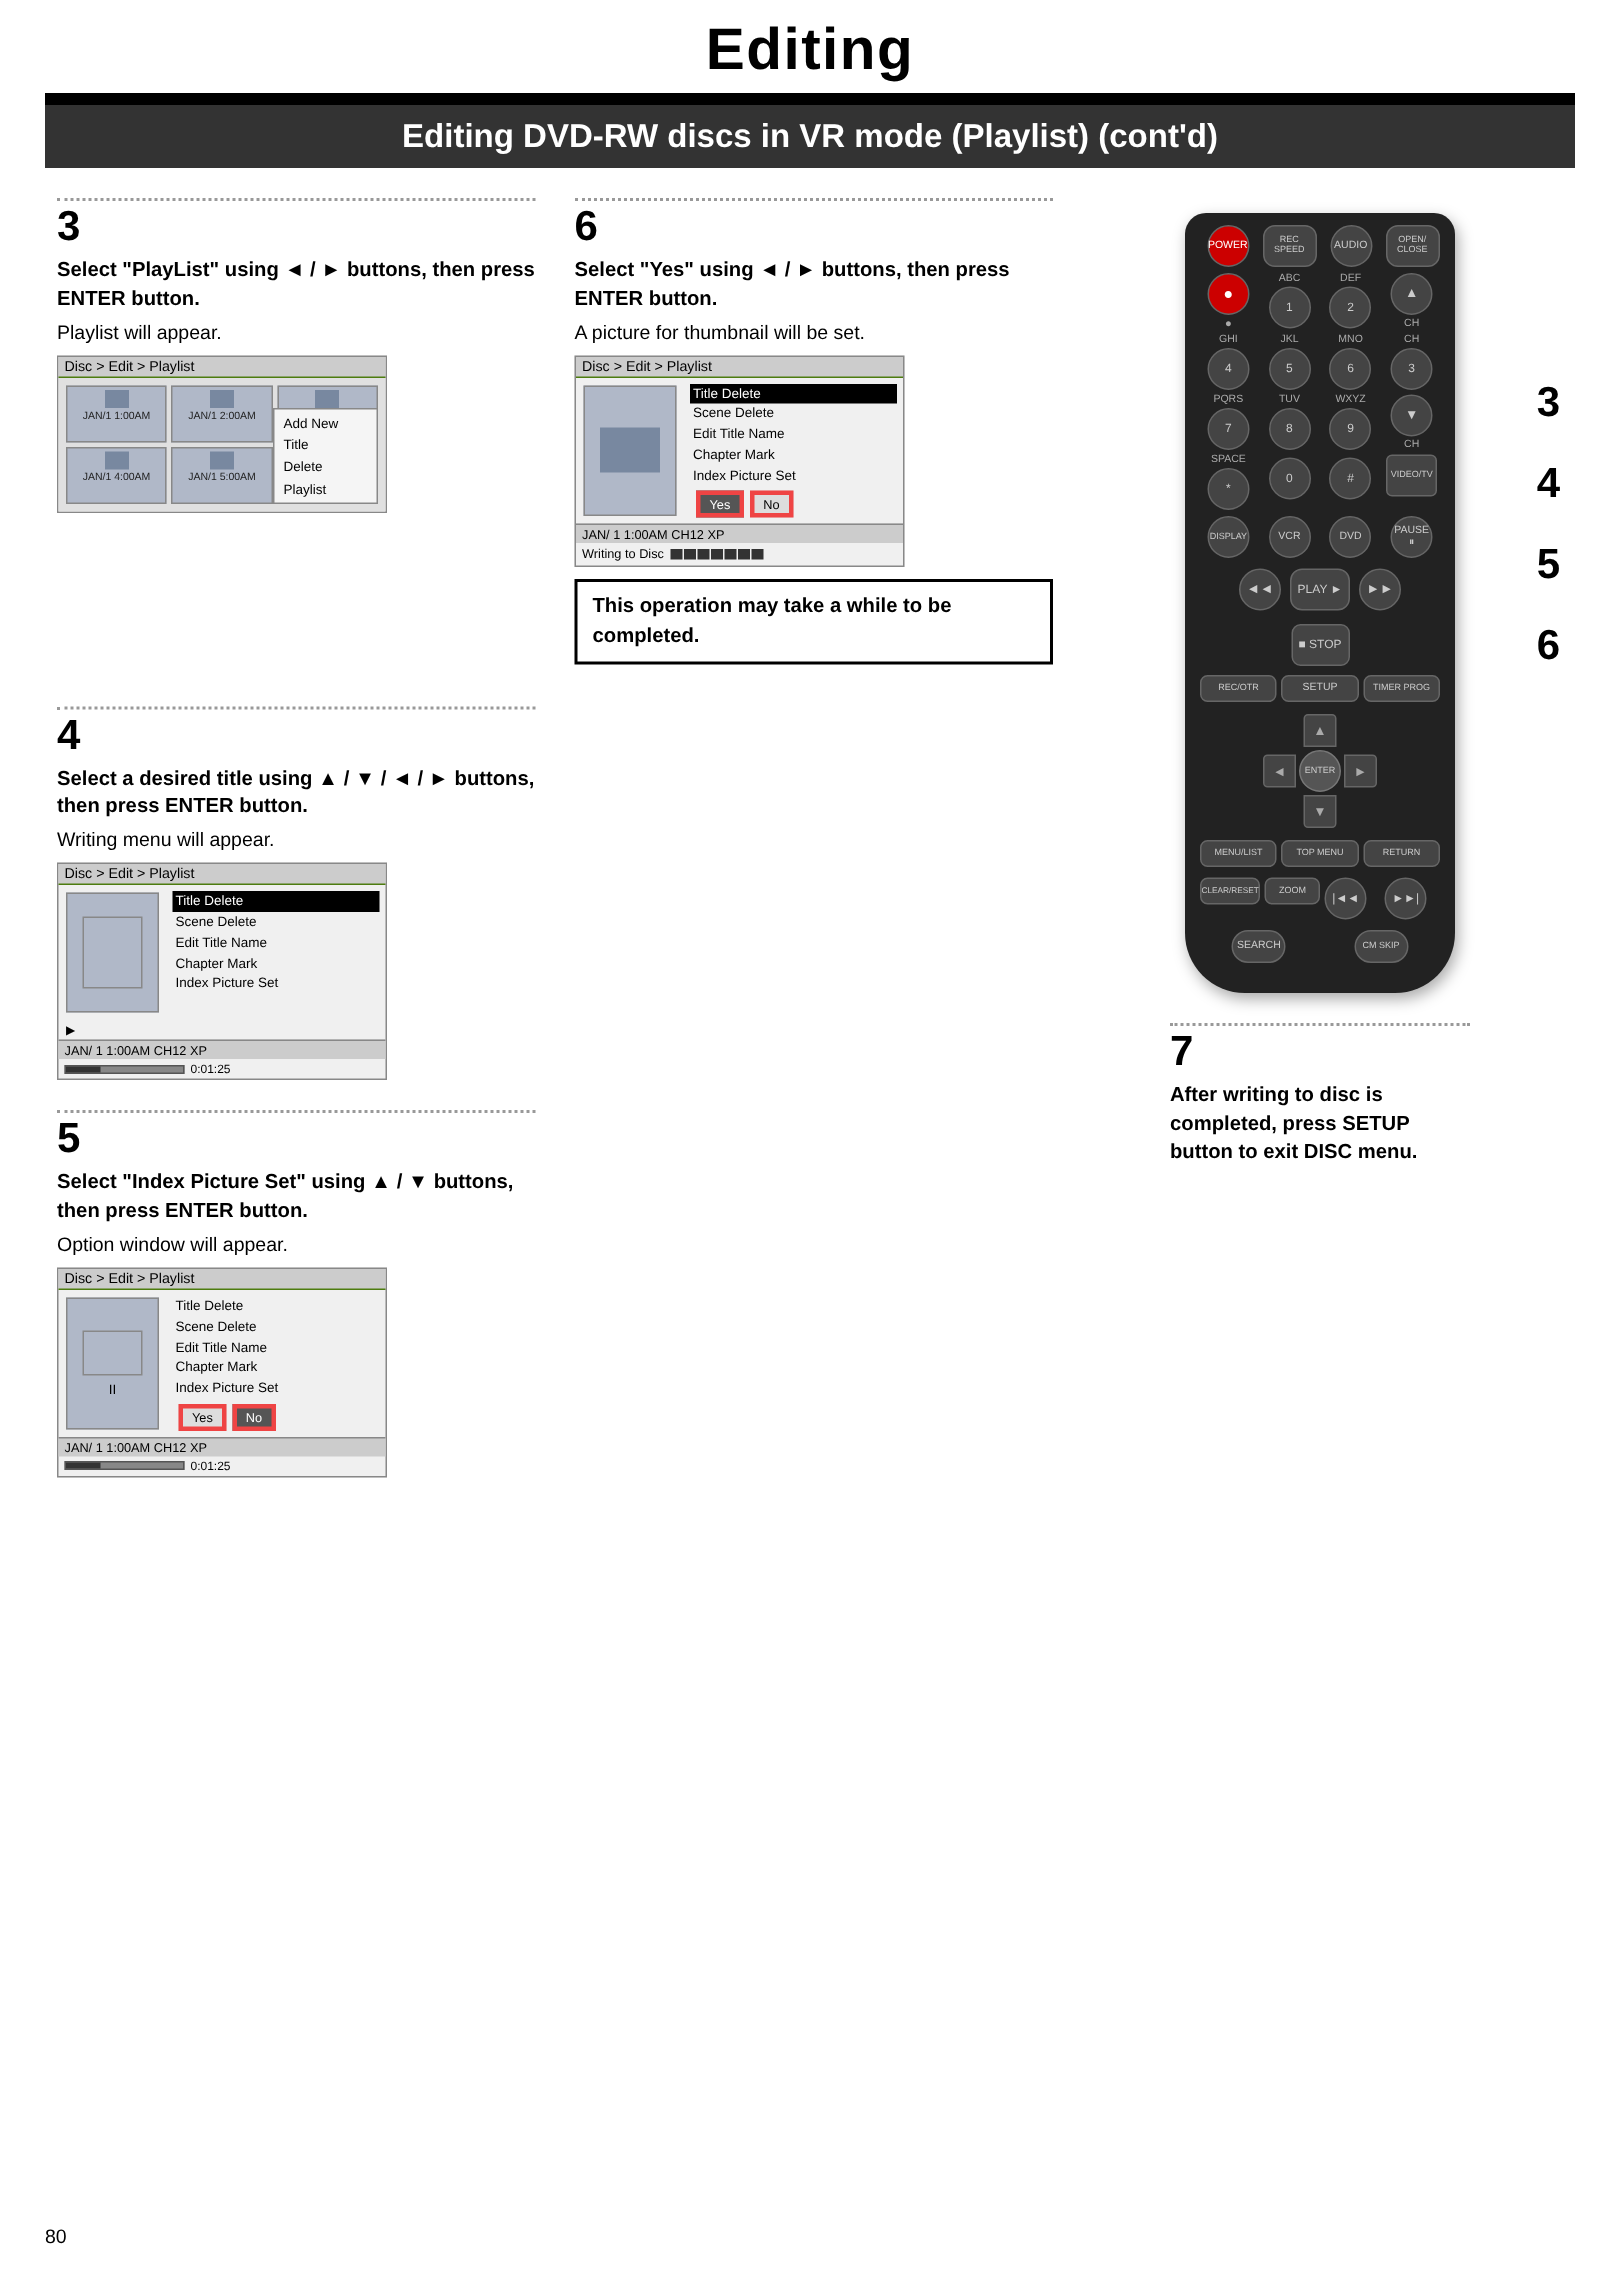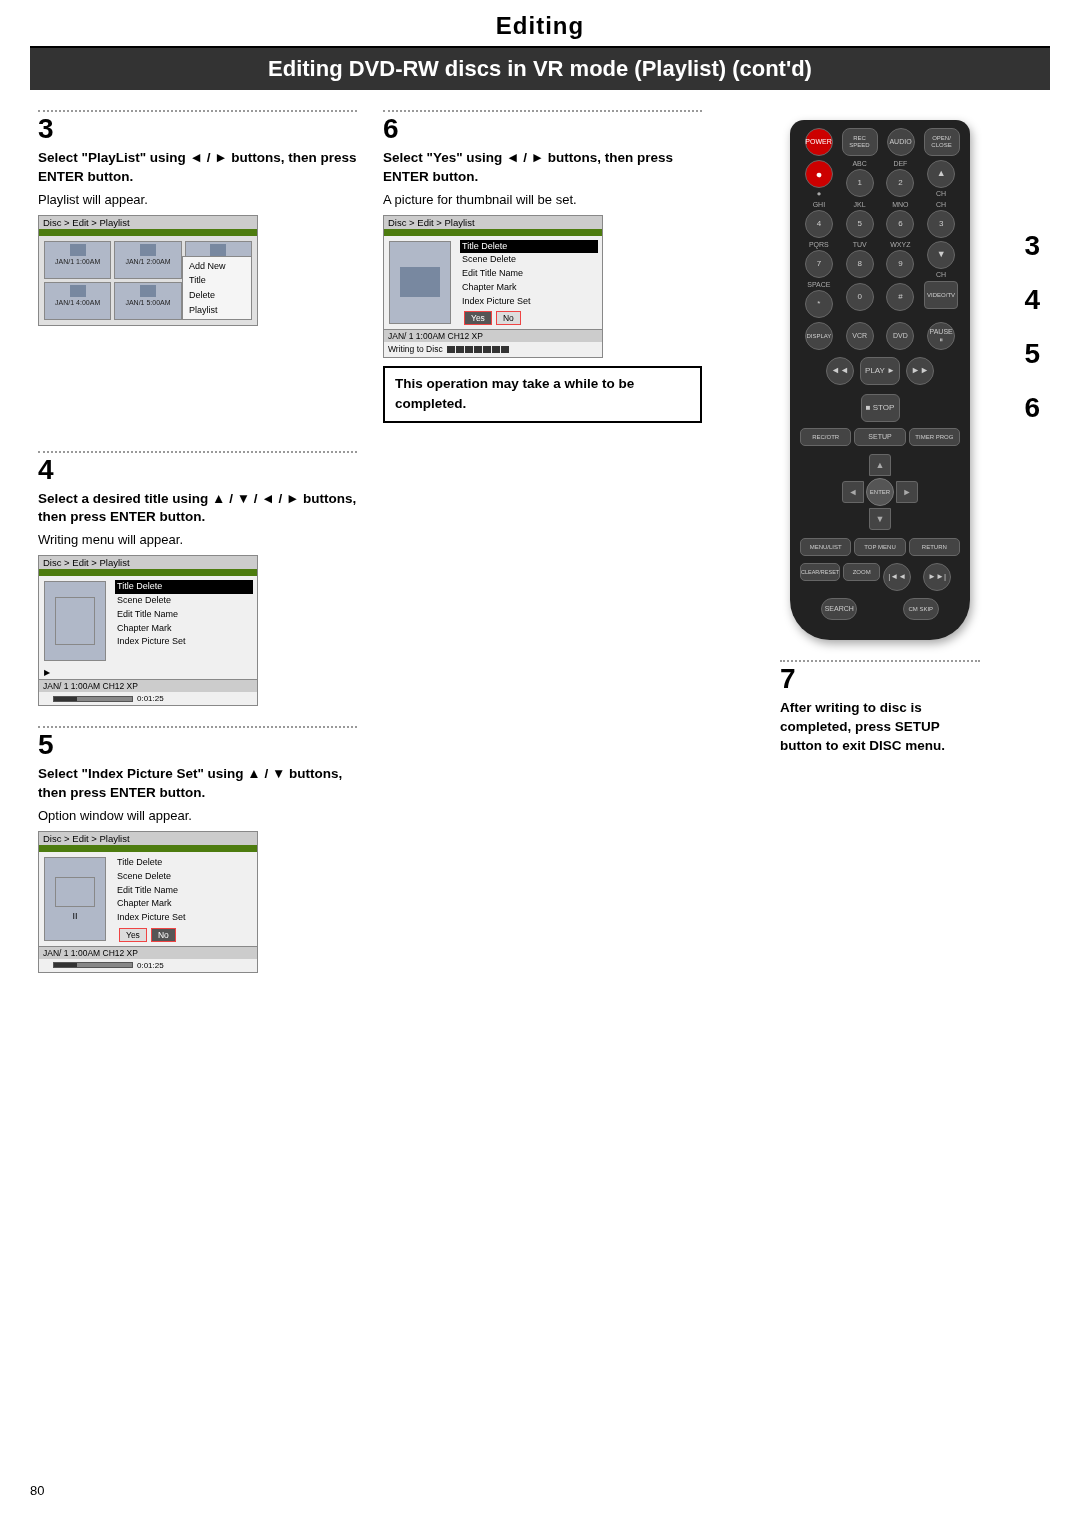--- a/index.html
+++ b/index.html
@@ -11,25 +11,25 @@
       font-size: 13px;
       color: #000;
       position: relative;
     }
     .page-wrapper {
       padding: 0 30px 40px 30px;
     }
     
     .main-title {
       text-align: center;
-      font-size: 24px;
+      font-size: 39px;
       font-weight: bold;
       padding: 12px 0 6px 0;
       letter-spacing: 1px;
-      border-bottom: 2px solid #000000;
+      border-bottom: 8px solid #000000;
     }
     .sub-title {
       background: #333;
       color: #fff;
       text-align: center;
       font-size: 22px;
       font-weight: bold;
       padding: 8px 0;
       margin-bottom: 20px;
     }
@@ -88,21 +88,21 @@
       border: 1.5px solid #888;
       background: #f0f0f0;
       width: 220px;
       font-size: 10px;
       position: relative;
     }
     .screen-top-bar {
       background: #ccc;
       padding: 1px 4px;
       font-size: 9.5px;
-      border-bottom: 7px solid #4d7c0f;
+      border-bottom: 1px solid #4d7c0f;
       color: #000;
     }
     .screen-body {
       display: flex;
       min-height: 90px;
       position: relative;
     }
     
     .thumb-grid {
       display: grid;
@@ -165,41 +165,41 @@
       padding: 1px 4px;
       font-size: 8.5px;
       display: flex;
       justify-content: space-between;
       align-items: center;
     }
     .progress-bar-wrapper {
       display: flex;
       align-items: center;
       gap: 4px;
-      padding: 2px 14px;
+      padding: 2px 4px;
       font-size: 8px;
     }
     .progress-bar-track {
       width: 80px;
       height: 6px;
       background: #888;
       border: 1px solid #555;
     }
     .progress-bar-fill {
       height: 100%;
       background: #333;
     }
     
     .yn-row {
       display: flex;
       gap: 4px;
       margin: 3px 0 2px 4px;
     }
     .yn-btn {
-      border: 1px solid #ef4444;
+      border: 3px solid #ef4444;
       padding: 1px 6px;
       font-size: 8.5px;
       background: #ddd;
     }
     .yn-btn.active {
       background: #555;
       color: #fff;
     }
     
     .writing-bar-row {

